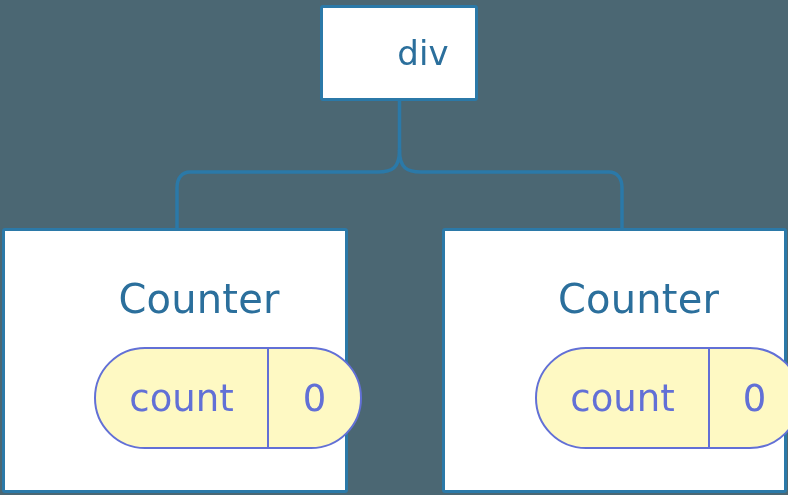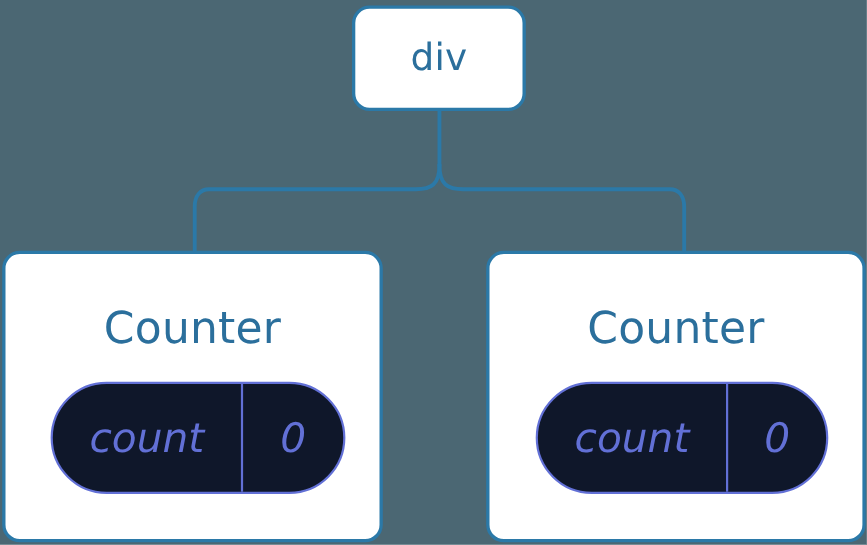--- a/index.html
+++ b/index.html
@@ -23,23 +23,24 @@
     left: 0;
     top: 0;
     width: 788px;
     height: 495px;
     pointer-events: none;
   }
   .node-box {
     position: absolute;
     background: #ffffff;
     border: 3px solid #2b79a8;
-    border-radius: 16px;
+    border-radius: 3px;
     box-sizing: border-box;
     z-index: 2;
+    padding-left: 48px;
   }
   #div-node {
     left: 320px;
     top: 5px;
     width: 158px;
     height: 96px;
     display: flex;
     align-items: center;
     justify-content: center;
   }
@@ -79,22 +80,21 @@
   }
   .state-pill {
     position: absolute;
     top: 116px;
     height: 102px;
     border: 2.5px solid #6270d6;
     border-radius: 51px;
     box-sizing: border-box;
     display: flex;
     align-items: stretch;
-    background: #0f172a;
-    font-style: italic;
+    background: #fef9c3;
   }
   #pill-left  { left: 41px; width: 268px; }
   #pill-right { left: 42px; width: 266px; }
   .pill-key {
     flex: 0 0 173px;
     display: flex;
     align-items: center;
     justify-content: center;
     border-right: 2.5px solid #6270d6;
     box-sizing: border-box;

